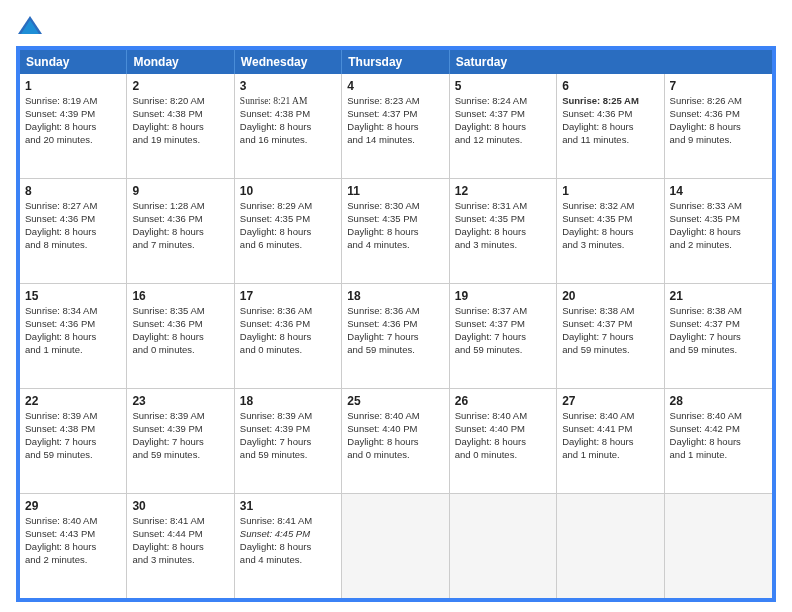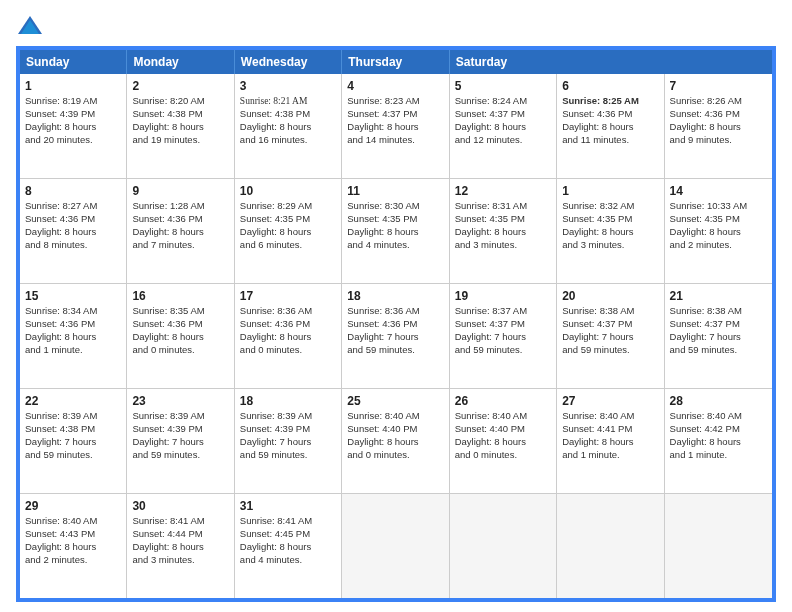--- a/index.html
+++ b/index.html
@@ -228,21 +228,21 @@
           </div>
           <div class="cal-cell">
             <span class="day-num">1</span>
             <span style="display: block;">Sunrise: 8:32 AM</span>
             <span style="display: block;">Sunset: 4:35 PM</span>
             <span style="display: block;">Daylight: 8 hours</span>
             <span style="display: block;">and 3 minutes.</span>
           </div>
           <div class="cal-cell">
             <span class="day-num">14</span>
-            <span style="display: block;">Sunrise: 10:33 AM</span>
+            <span style="display: block;">Sunrise: 8:33 AM</span>
             <span style="display: block;">Sunset: 4:35 PM</span>
             <span style="display: block;">Daylight: 8 hours</span>
             <span style="display: block;">and 2 minutes.</span>
           </div>
         </div>
         <div class="cal-row">
           <div class="cal-cell">
             <span class="day-num">15</span>
             <span style="display: block;">Sunrise: 8:34 AM</span>
             <span style="display: block;">Sunset: 4:36 PM</span>
@@ -354,21 +354,21 @@
           <div class="cal-cell">
             <span class="day-num">30</span>
             <span style="display: block;">Sunrise: 8:41 AM</span>
             <span style="display: block;">Sunset: 4:44 PM</span>
             <span style="display: block;">Daylight: 8 hours</span>
             <span style="display: block;">and 3 minutes.</span>
           </div>
           <div class="cal-cell">
             <span class="day-num">31</span>
             <span style="display: block;">Sunrise: 8:41 AM</span>
-            <span style="display: block;">Sunset: 4:45 PM</span>
+            <span style="display: block; font-style: italic;">Sunset: 4:45 PM</span>
             <span style="display: block;">Daylight: 8 hours</span>
             <span style="display: block;">and 4 minutes.</span>
           </div>
           <div class="cal-cell empty"></div>
           <div class="cal-cell empty"></div>
           <div class="cal-cell empty"></div>
           <div class="cal-cell empty"></div>
         </div>
       </div>
   </div>

